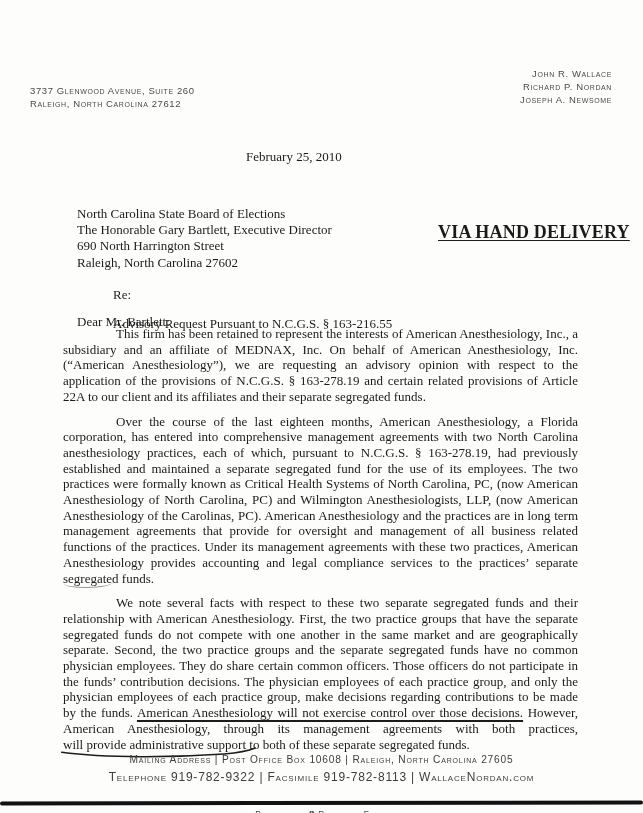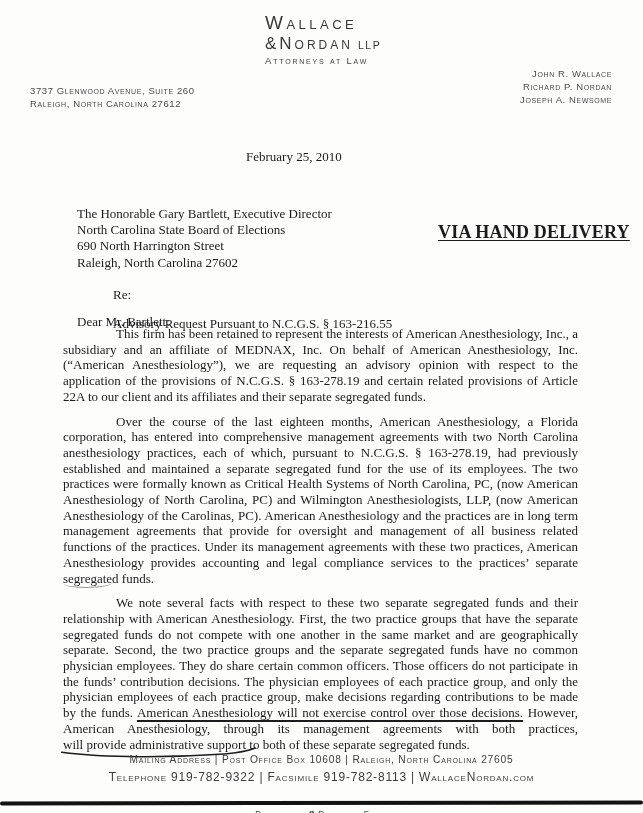--- a/index.html
+++ b/index.html
@@ -51,44 +51,37 @@
   .footer-3{top:809px;font-size:8.2px;letter-spacing:1px;color:#4a4a4a;}
   .recycle{font-family:"DejaVu Sans",sans-serif;font-size:10px;vertical-align:-1px;margin:0 1px 0 3px;}
   
   .scan-bar{position:absolute;left:0;top:801px;width:643px;height:4px;background:#121212;border-radius:2px;transform:rotate(-0.08deg);}
 </style>
 </head>
 <body>
 
 <div class="page">
 
-  <div class="firm lh">
-    <span class="firm-name1">Wallace</span>
-    <span class="firm-line2">
-      <span class="firm-name2">&amp;Nordan</span><span class="firm-suffix">LLP</span>
-    </span>
-    <span class="firm-tagline">Attorneys at Law</span>
-  </div>
 
   <div class="addr-left lh">
     <div>3737 Glenwood Avenue, Suite 260</div>
     <div>Raleigh, North Carolina 27612</div>
   </div>
 
   <div class="attorneys lh">
     <div>John R. Wallace</div>
     <div>Richard P. Nordan</div>
     <div>Joseph A. Newsome</div>
   </div>
 
   <div class="date">February 25, 2010</div>
 
   <div class="recipient">
+    <div>North Carolina State Board of Elections</div>
     <div>The Honorable Gary Bartlett, Executive Director</div>
-    <div>North Carolina State Board of Elections</div>
     <div>690 North Harrington Street</div>
     <div>Raleigh, North Carolina 27602</div>
   </div>
 
   <div class="via">VIA HAND DELIVERY</div>
 
   <div class="re-line">
     <span>Re:</span>
     <span>Advisory Request Pursuant to N.C.G.S. § 163-216.55</span>
   </div>

